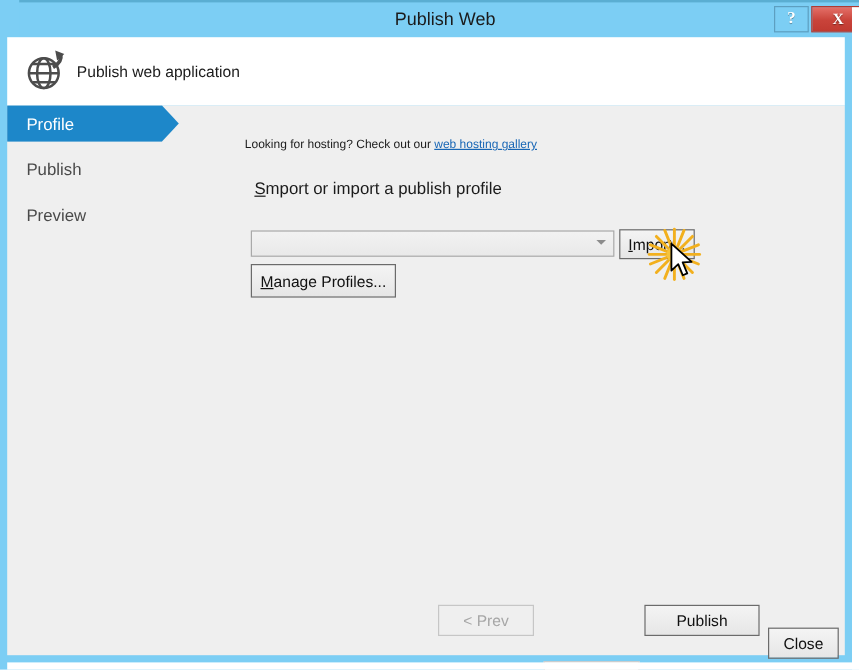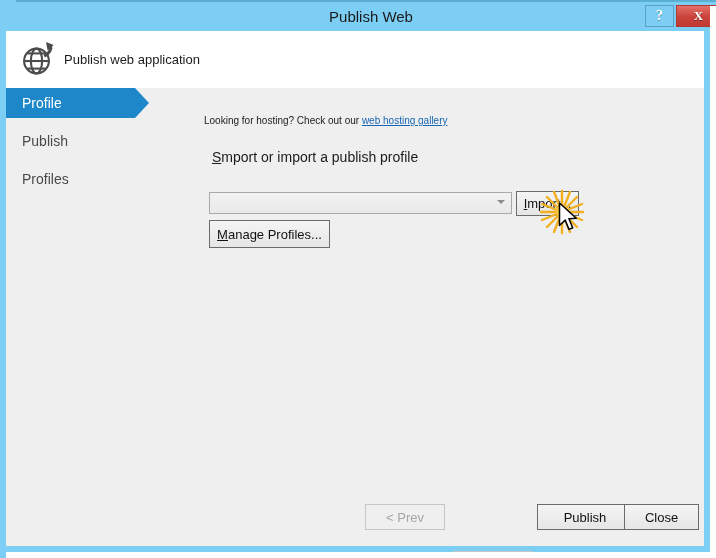--- a/index.html
+++ b/index.html
@@ -269,21 +269,21 @@
   }
   .footer-btn.disabled {
     border: 1px solid #c6c6c6;
     background: #efefef;
     color: #a6a6a6;
     cursor: default;
   }
   .fb-prev  { left: 359px; width: 80px; }
   .fb-next  { left: 447px; width: 80px; margin-top: 47px; }
   .fb-pub   { left: 531px; width: 96px; text-align: center; }
-  .fb-close { left: 618px; width: 75px; }
+  .fb-close { left: 634px; width: 59px; margin-top: 19px; }
 </style>
 </head>
 <body>
 
 <div class="window">
 
   <div class="titlebar">
     <div class="titlebar-title">Publish Web</div>
     <div class="titlebar-buttons">
       <div class="btn-help">
@@ -315,21 +315,21 @@
   <div class="body-area">
 
     <div class="sidebar">
       <div class="nav-item selected">
         <span class="nav-label">Profile</span>
       </div>
       <div class="nav-item">
         <span class="nav-label">Publish</span>
       </div>
       <div class="nav-item">
-        <span class="nav-label">Profiles</span>
+        <span class="nav-label">Preview</span>
       </div>
     </div>
 
     <div class="content">
 
       <div class="hosting-line">
         <span>Looking for hosting? Check out our </span><a class="hosting-link">web hosting gallery</a>
       </div>
 
       <div class="field-label">

